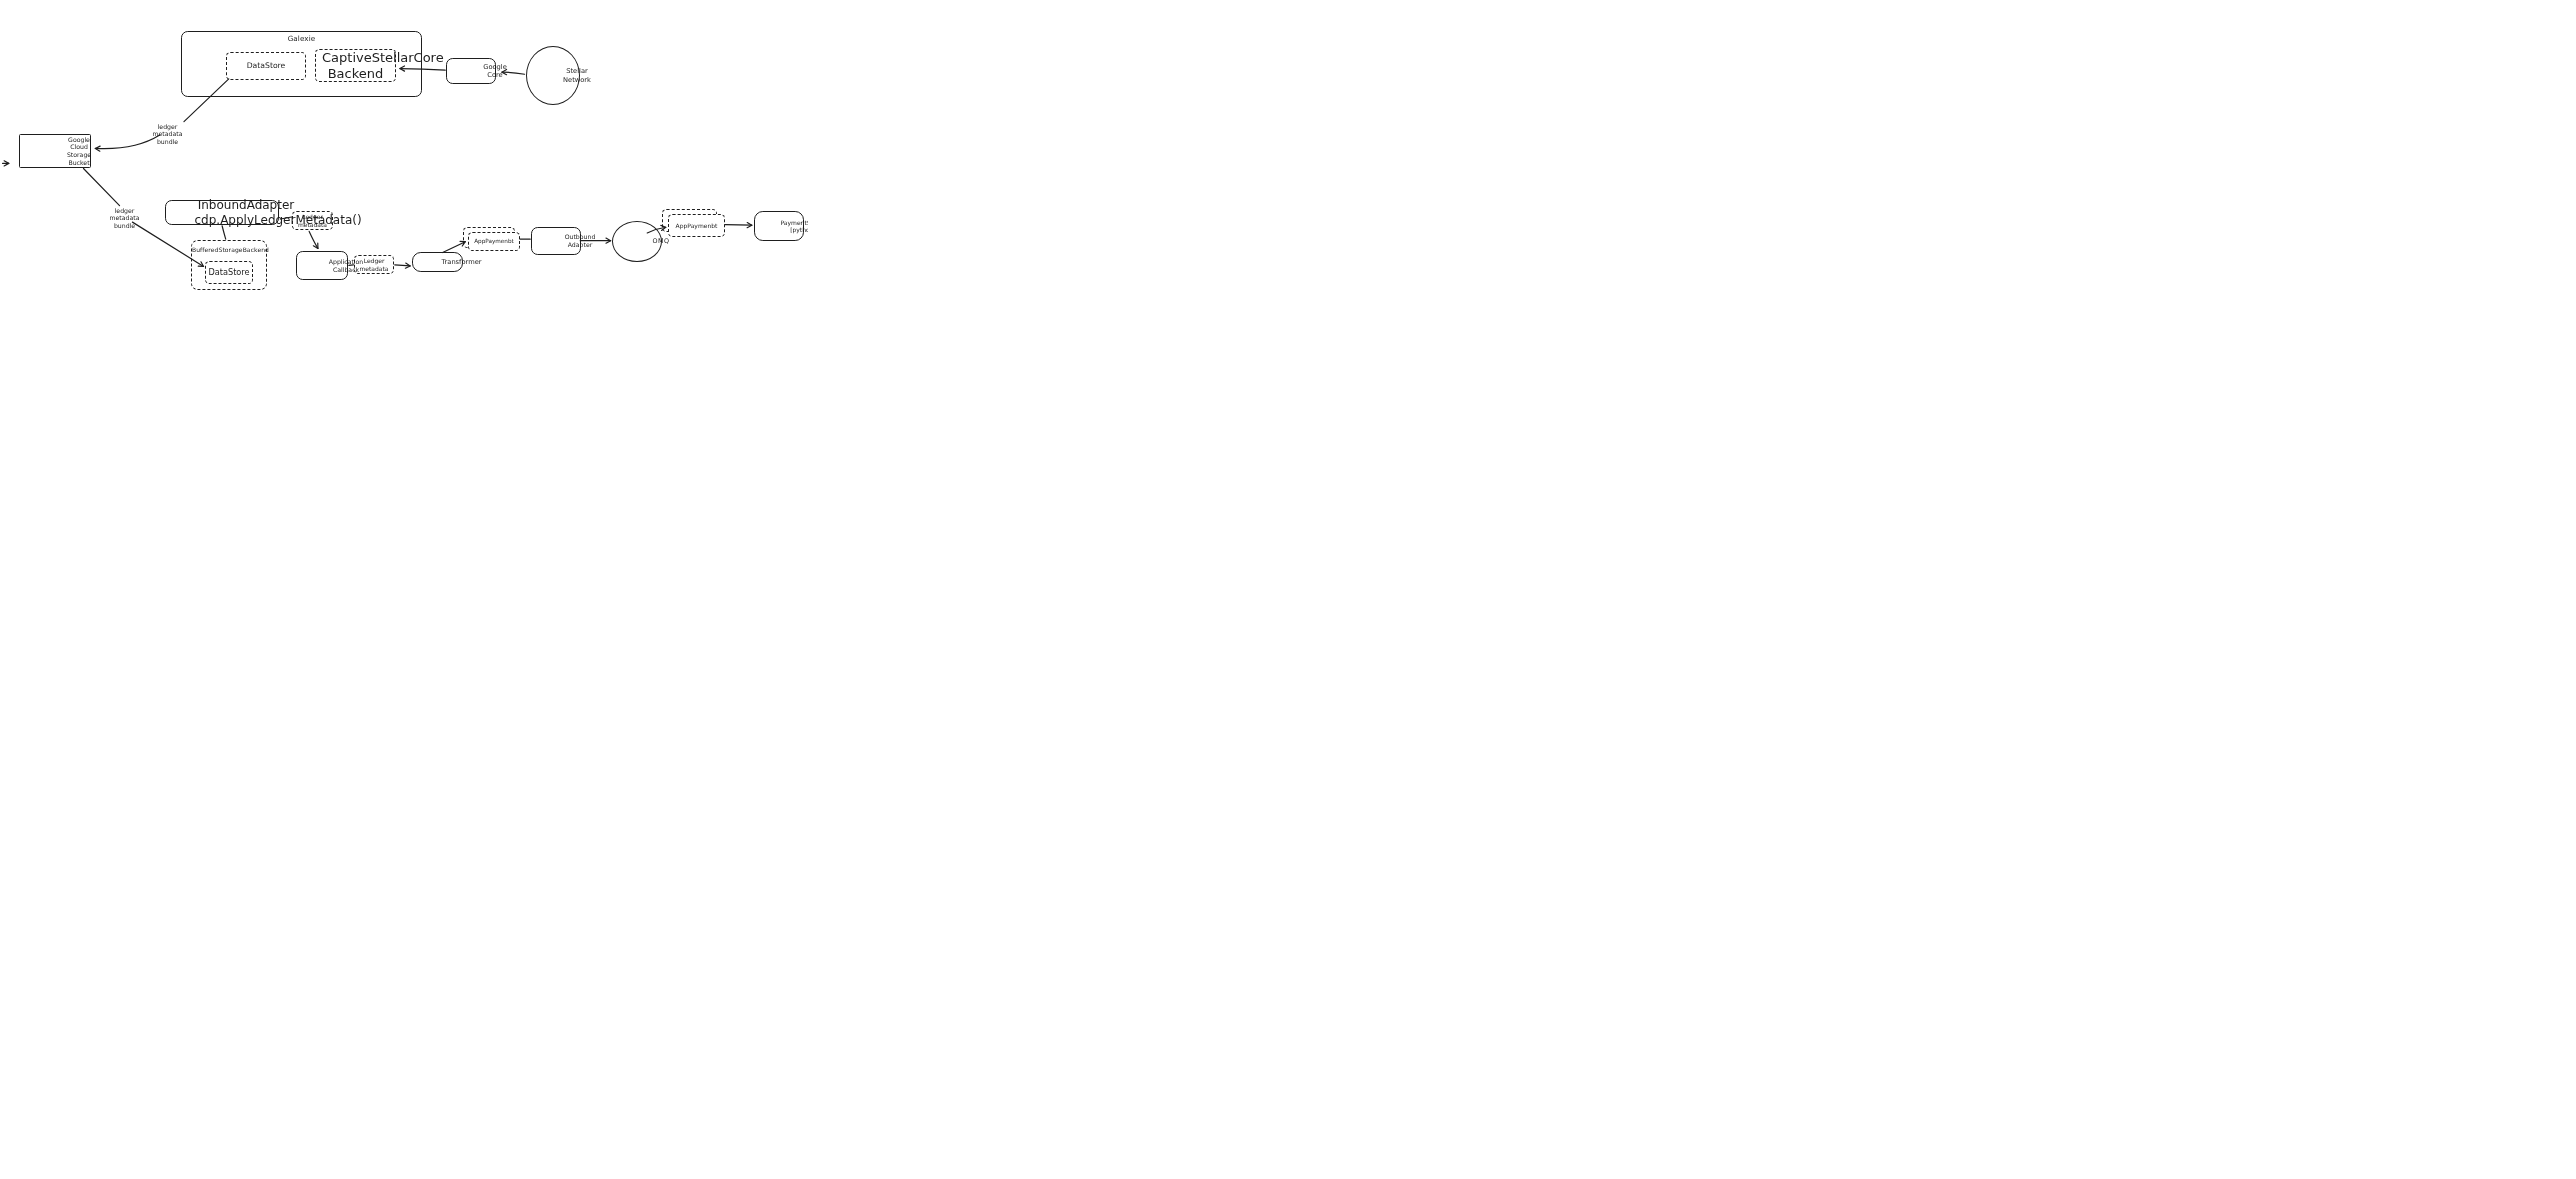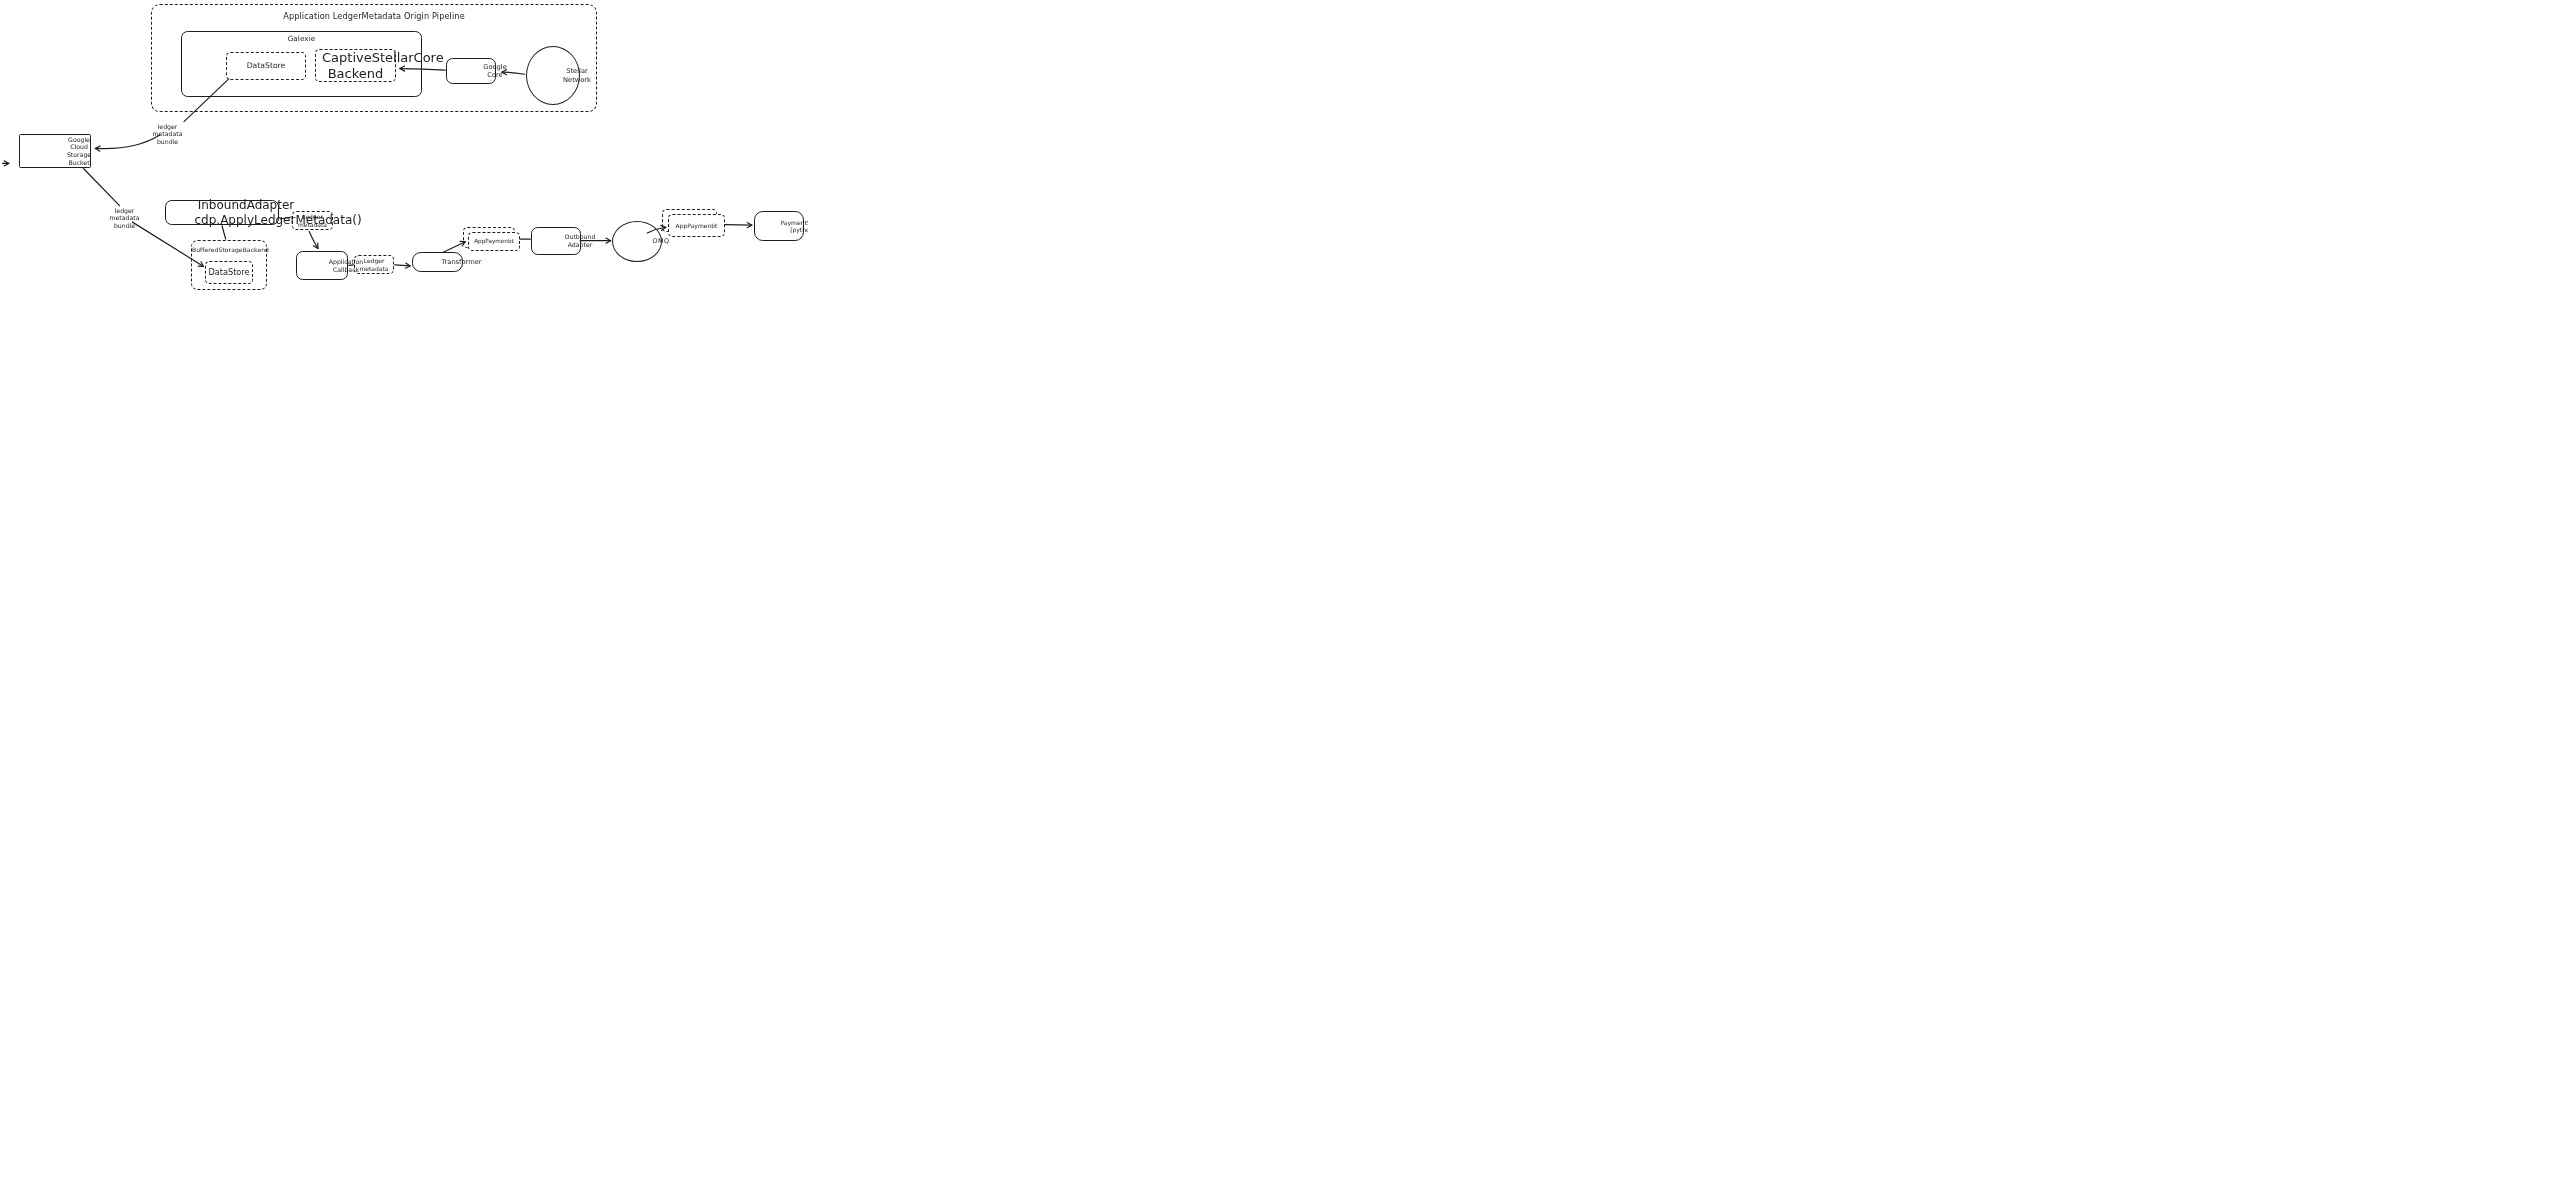--- a/index.html
+++ b/index.html
@@ -22,23 +22,20 @@
   .edge-label{position:absolute;text-align:center;font-size:6.2px;line-height:1.2;}
   .lbl{display:block;}
   svg.connectors{position:absolute;left:0;top:0;width:808px;height:318px;pointer-events:none;}
   svg.connectors path{stroke:#1e1e1e;stroke-width:2.3;fill:none;stroke-linecap:round;}
 </style>
 </head>
 <body>
 
 <div class="stage">
 
-  <div class="box dashed r16" style="left:151px;top:4.1px;width:446px;height:108px;">
-    <div class="ctitle" style="top:6.2px;">Application LedgerMetadata Origin Pipeline</div>
-  </div>
 
   <div class="box solid r12" style="left:181px;top:31px;width:241px;height:66px;border-width:1px;">
     <div class="ctitle sm" style="top:2.6px;">Galexie</div>
   </div>
 
   <div class="box dashed r8 thick" style="left:226px;top:52px;width:80px;height:28px;font-size:7.7px;">
     <span class="lbl">DataStore</span>
   </div>
 
   <div class="box dashed r8 thick" style="left:315px;top:49px;width:81px;height:33px;font-size:13px;">

